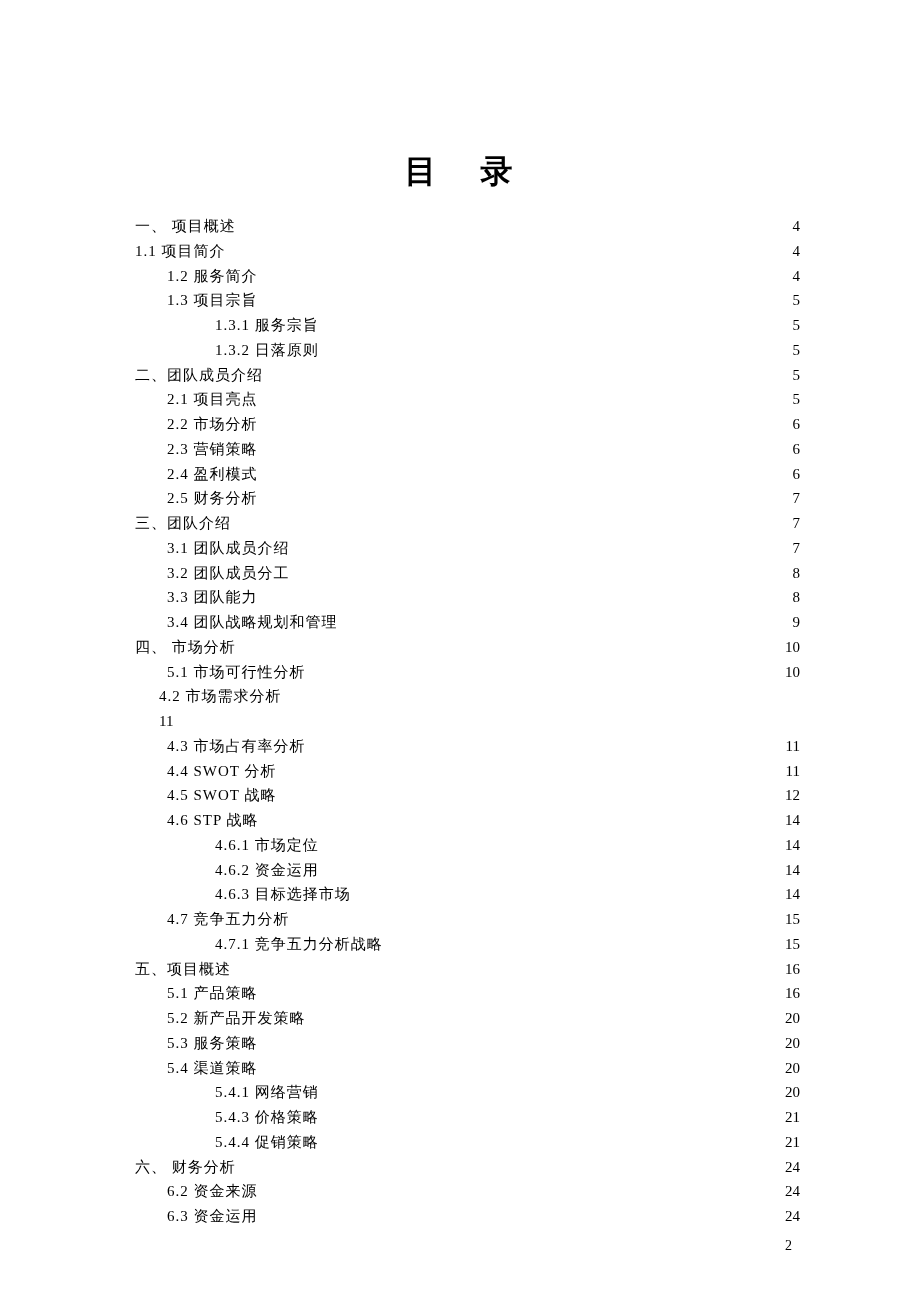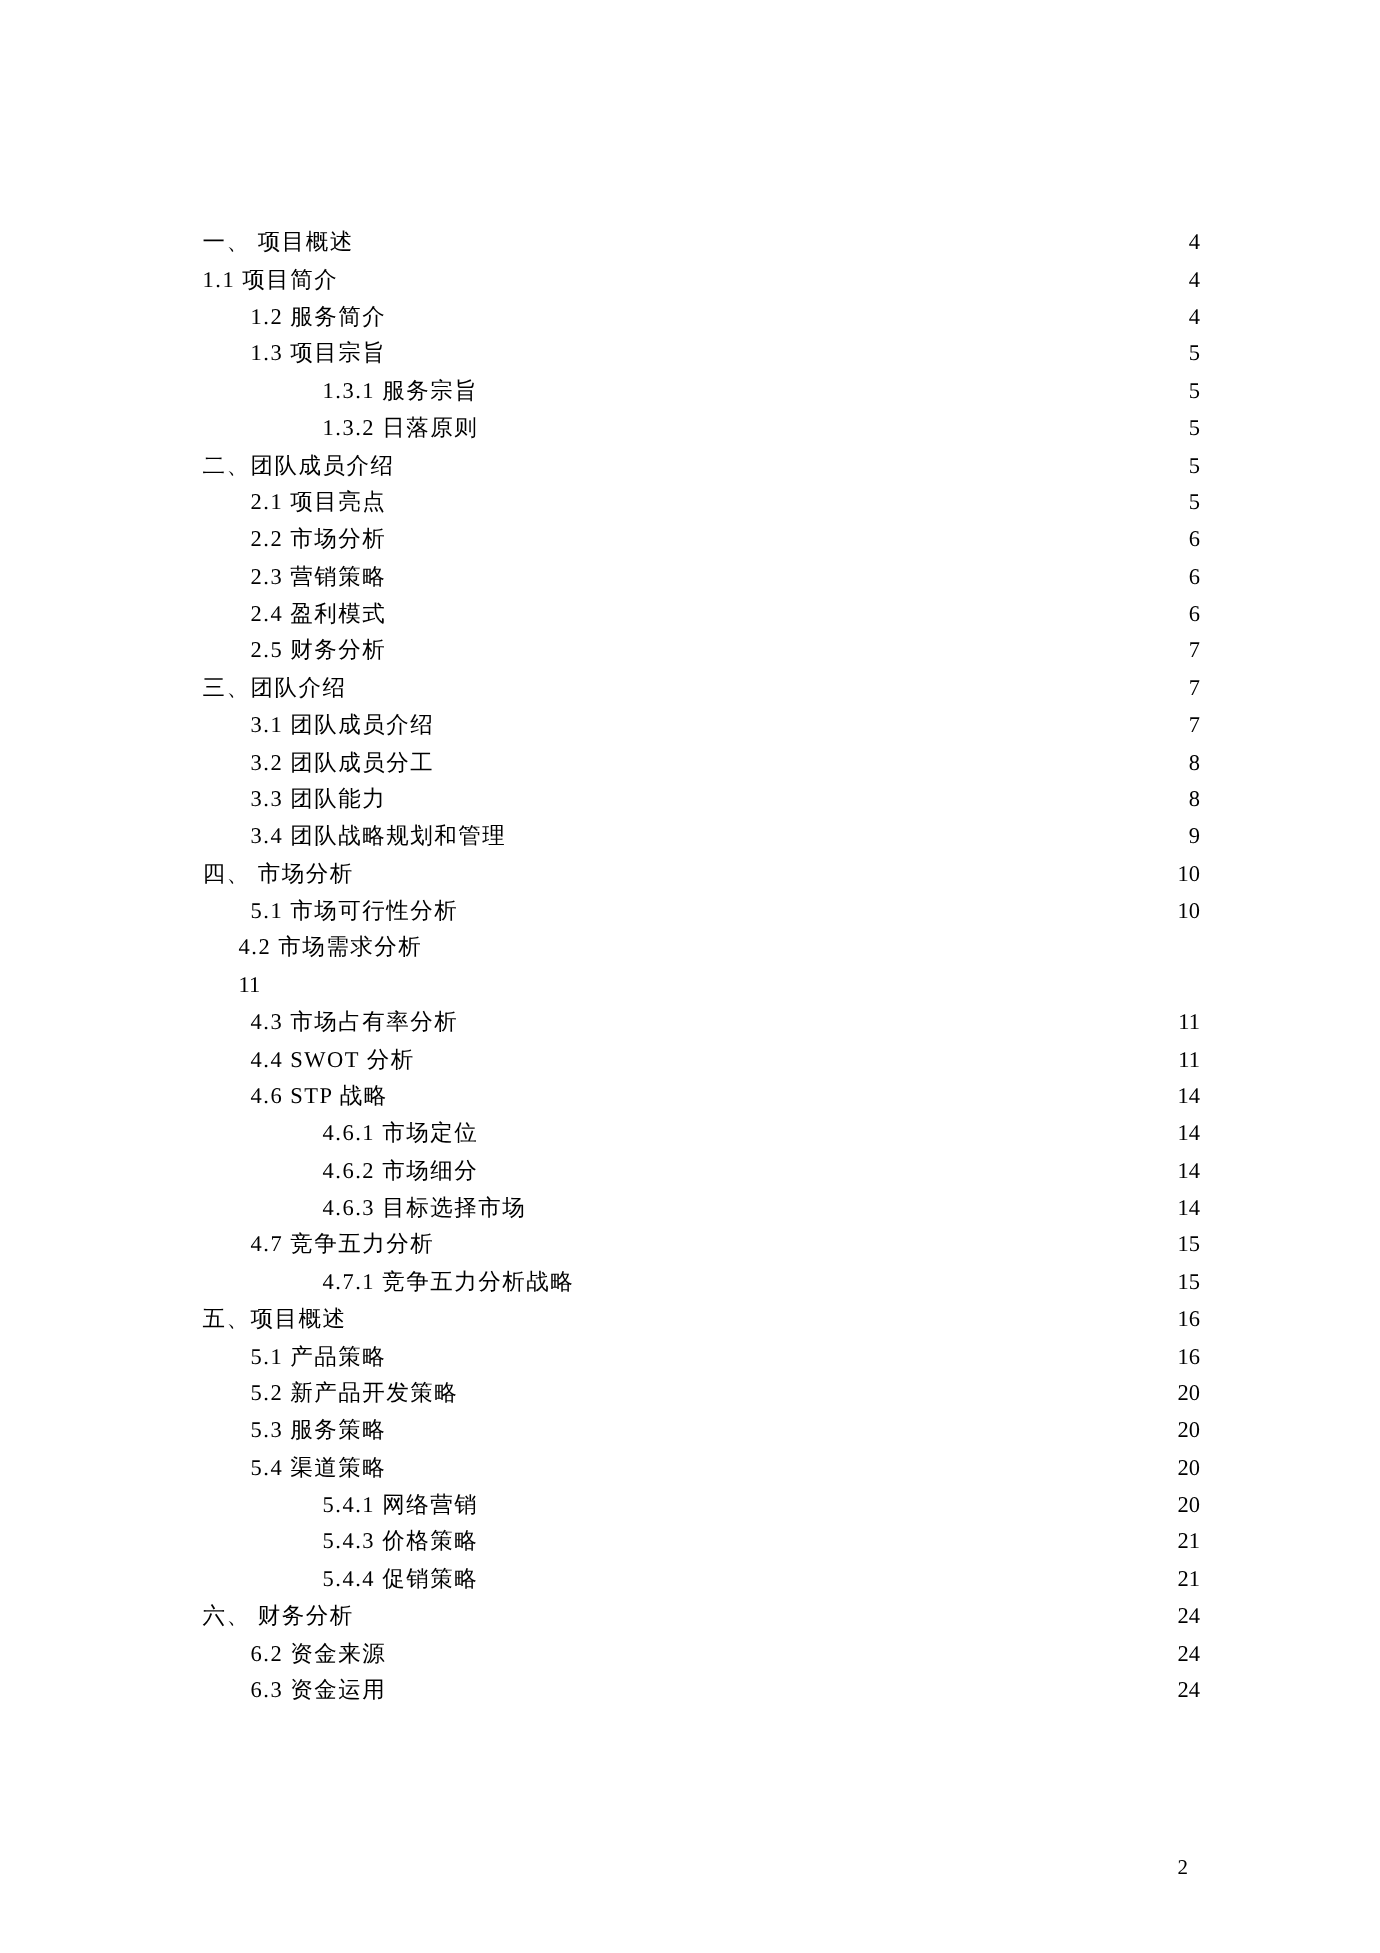--- a/index.html
+++ b/index.html
@@ -27,20 +27,21 @@
   .ind-0 { padding-left: 0; }
   .ind-0b { padding-left: 20px; flex-direction: column; }
   .ind-1 { padding-left: 32px; }
   .ind-2 { padding-left: 80px; }
   .page-num { position: absolute; bottom: 48px; right: 128px; font-size: 14px; }
 </style>
 </head>
 <body>
 
 <div class="page">
+  <h1 class="title">目 录</h1>
   <div id="toc-container">
       <div class="toc-line ind-0">
         <span class="toc-label">一、 项目概述</span>
         <span class="toc-dots"></span>
         <span class="toc-page">4</span>
       </div>
       <div class="toc-line ind-0">
         <span class="toc-label">1.1 项目简介</span>
         <span class="toc-dots"></span>
         <span class="toc-page">4</span>
@@ -139,31 +140,36 @@
         <span class="toc-label">4.3 市场占有率分析</span>
         <span class="toc-dots"></span>
         <span class="toc-page">11</span>
       </div>
       <div class="toc-line ind-1">
         <span class="toc-label">4.4 SWOT 分析</span>
         <span class="toc-dots"></span>
         <span class="toc-page">11</span>
       </div>
       <div class="toc-line ind-1">
+        <span class="toc-label">4.5 SWOT 战略</span>
+        <span class="toc-dots"></span>
+        <span class="toc-page">12</span>
+      </div>
+      <div class="toc-line ind-1">
         <span class="toc-label">4.6 STP 战略</span>
         <span class="toc-dots"></span>
         <span class="toc-page">14</span>
       </div>
       <div class="toc-line ind-2">
         <span class="toc-label">4.6.1 市场定位</span>
         <span class="toc-dots"></span>
         <span class="toc-page">14</span>
       </div>
       <div class="toc-line ind-2">
-        <span class="toc-label">4.6.2 市场细分</span>
+        <span class="toc-label">4.6.2 资金运用</span>
         <span class="toc-dots"></span>
         <span class="toc-page">14</span>
       </div>
       <div class="toc-line ind-2">
         <span class="toc-label">4.6.3 目标选择市场</span>
         <span class="toc-dots"></span>
         <span class="toc-page">14</span>
       </div>
       <div class="toc-line ind-1">
         <span class="toc-label">4.7 竞争五力分析</span>

